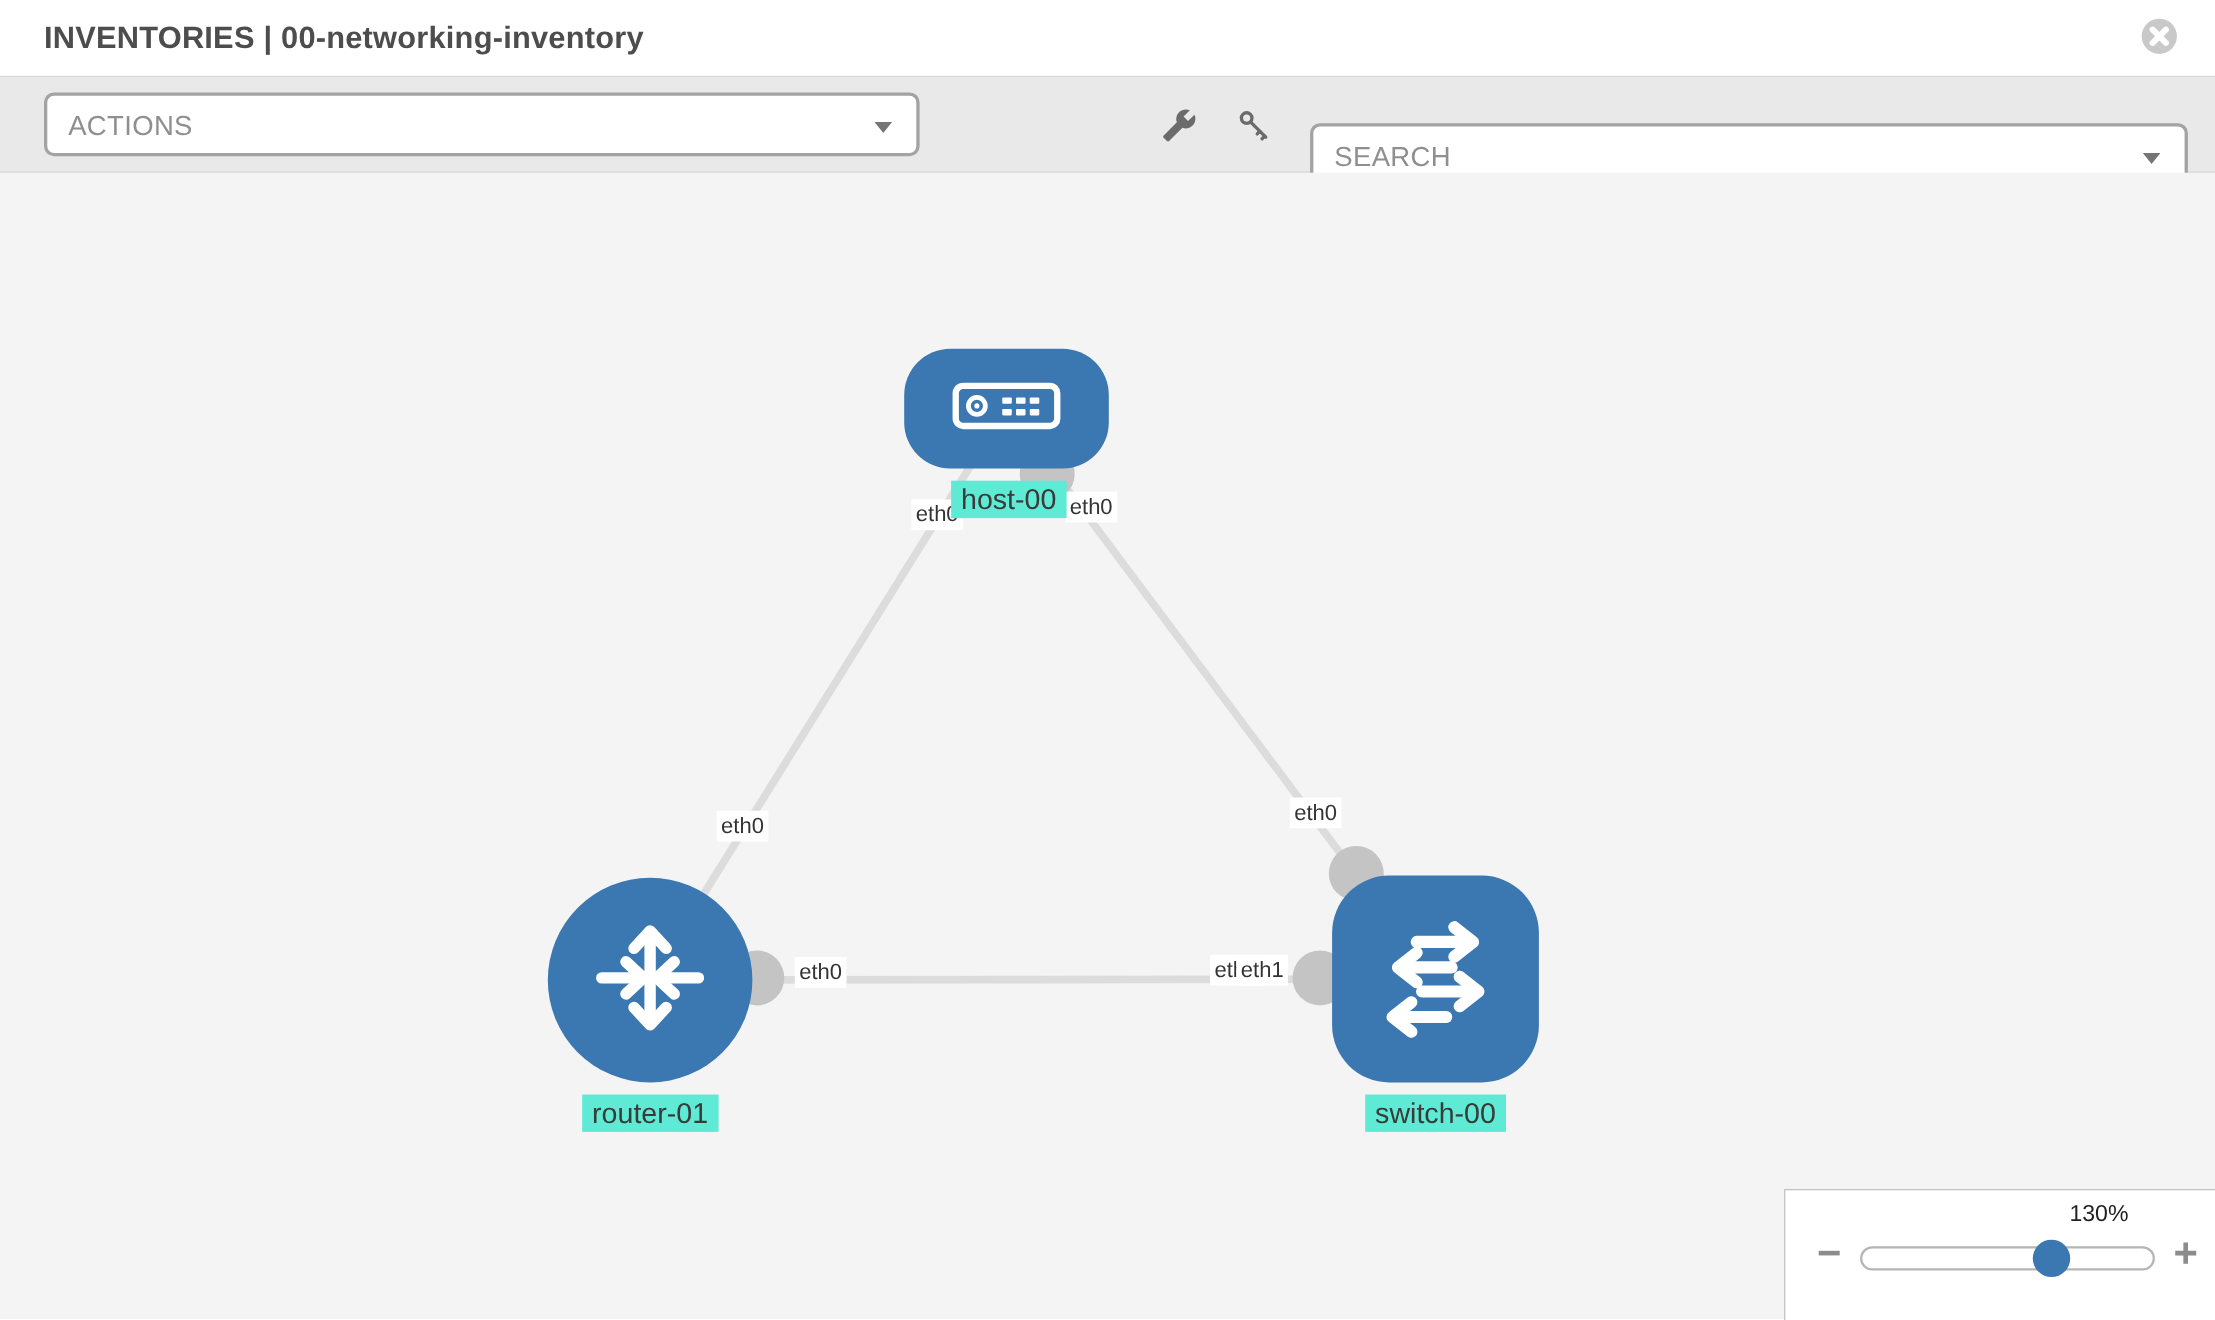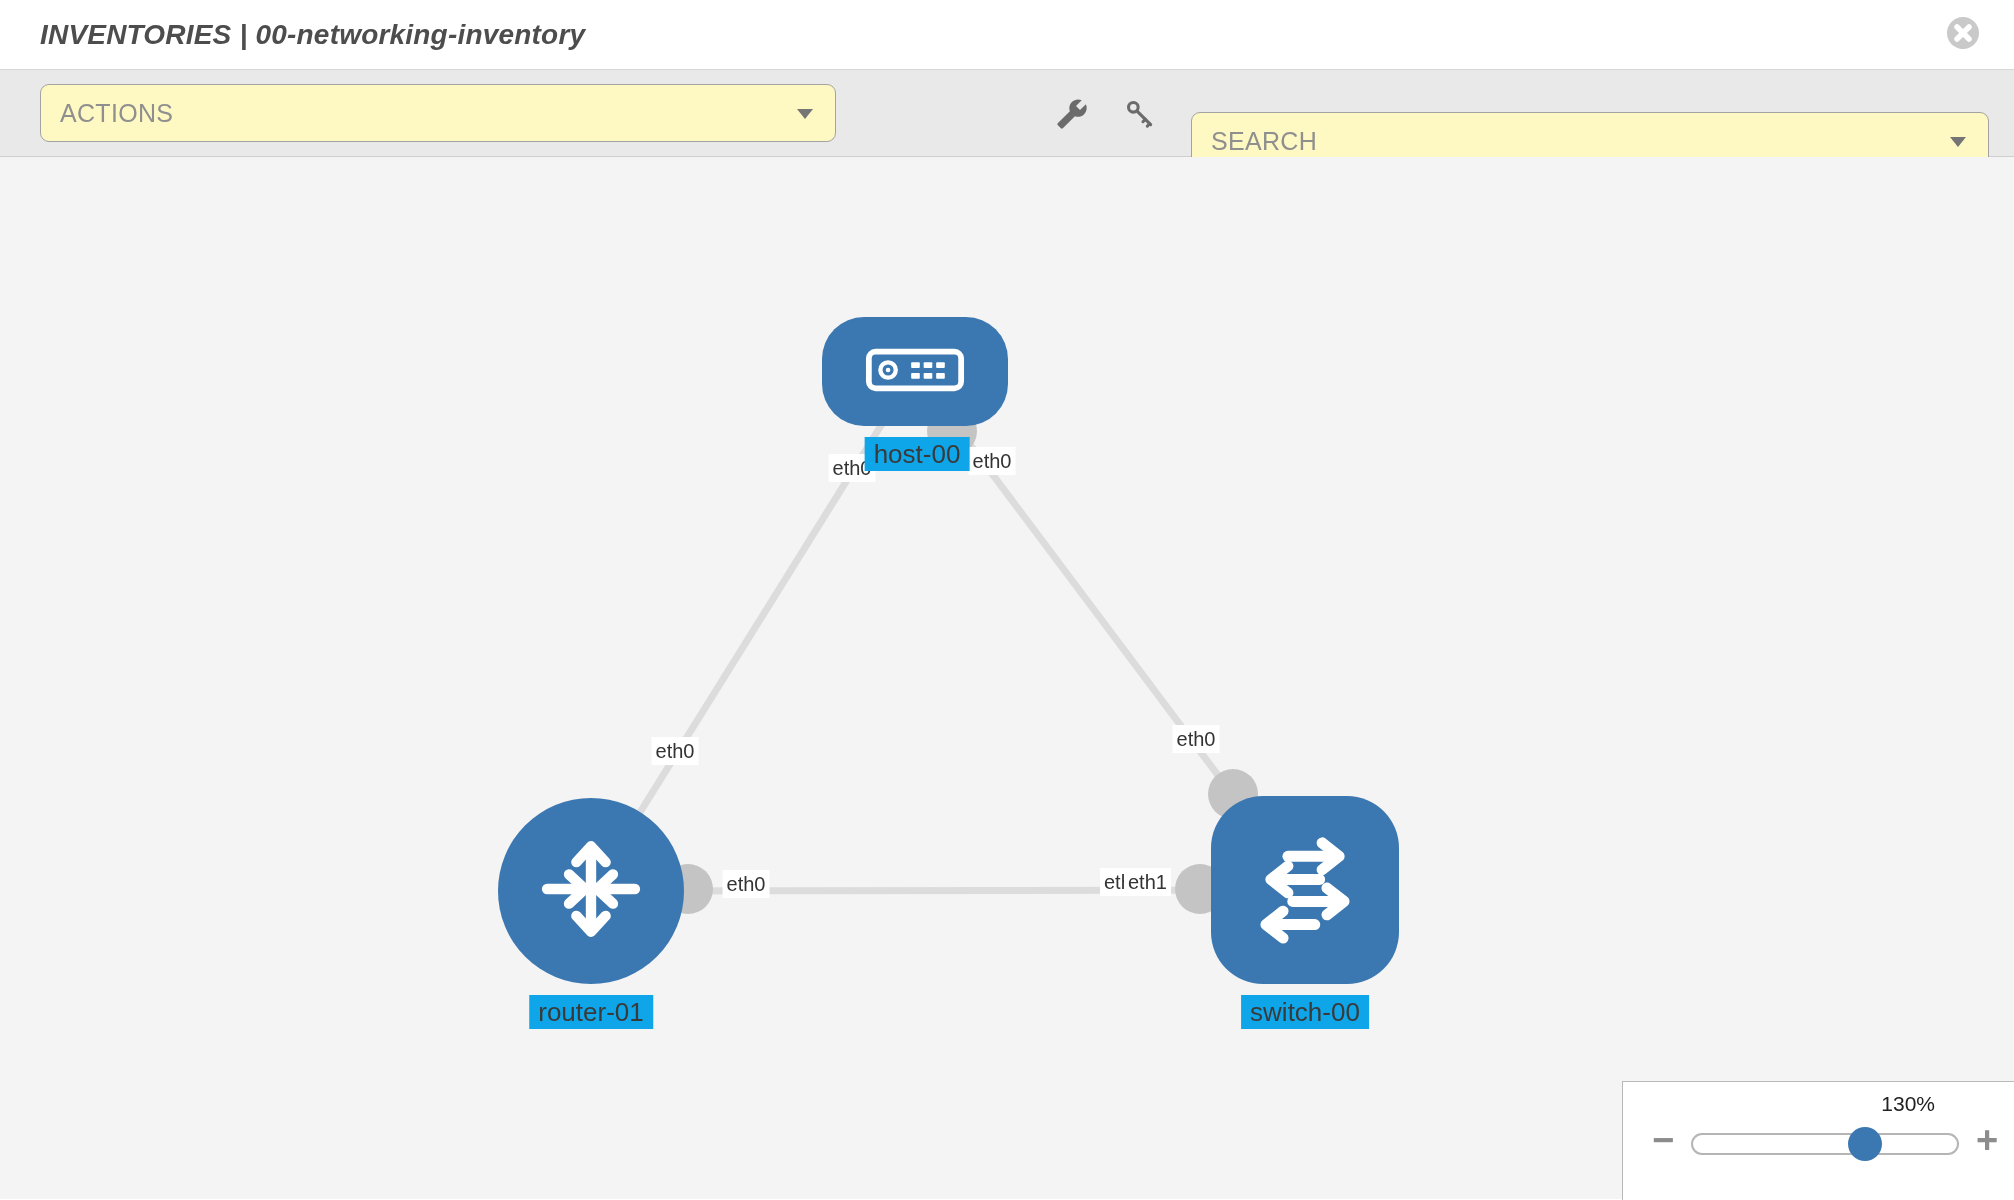--- a/index.html
+++ b/index.html
@@ -3,28 +3,28 @@
 <meta charset="utf-8">
 <style>
   * { margin:0; padding:0; box-sizing:border-box; }
   html,body { width:2014px; height:1200px; overflow:hidden; background:#fff;
     font-family:"Liberation Sans", sans-serif; }
 
   
   .header { position:relative; width:100%; height:70px; background:#fff;
     border-bottom:1px solid #d7d7d7; }
   .page-title { position:absolute; left:40px; top:0; height:70px; line-height:70px;
-    font-size:28px; font-weight:700; color:#4d4d4d; letter-spacing:.2px;font-style:italic; }
+    font-size:28px; font-weight:700; color:#4d4d4d; letter-spacing:.2px; }
   .close-btn { position:absolute; left:1946px; top:16px; width:34px; height:34px; cursor:pointer; }
 
   
   .toolbar { position:relative; width:100%; height:87px; background:#e9e9e9;
     border-bottom:1px solid #cfcfcf; }
-  .select { position:absolute; top:14px; height:58px; background:#fef9c3;
-    border:1px solid #a3a3a3; border-radius:9px; cursor:pointer; }
+  .select { position:absolute; top:14px; height:58px; background:#ffffff;
+    border:3px solid #a3a3a3; border-radius:9px; cursor:pointer; }
   .select .sel-label { position:absolute; left:19px; top:0; height:56px; line-height:56px;
     font-size:25px; color:#8f8f8f; letter-spacing:.3px; }
   .caret { position:absolute; right:22px; top:24px; width:0; height:0;
     border-left:8px solid transparent; border-right:8px solid transparent;
     border-top:10px solid #757575; }
   .actions-select { left:40px; width:796px; }
   .search-select { left:1191px; width:798px;margin-top:28px; }
   .tool { position:absolute; top:28px; width:32px; height:32px; cursor:pointer; }
   .tool-wrench { left:1056px; }
   .tool-key { left:1124px; }
@@ -32,21 +32,21 @@
   
   .canvas { position:relative; width:2014px; height:1042px; background:#f4f4f5; }
   .links-svg { position:absolute; left:0; top:0; z-index:1; }
   .port { position:absolute; width:50px; height:50px; border-radius:50%;
     background:#c4c4c4; z-index:2; }
   .node { position:absolute; z-index:3; display:flex; align-items:center;
     justify-content:center; cursor:pointer; }
   .chip { position:absolute; z-index:4; background:#fff; color:#333;
     font-size:20px; line-height:1; padding:4px 4px; white-space:nowrap; }
   .chip.centered { transform:translate(-50%,-50%); }
-  .node-label { position:absolute; z-index:6; background:#0ea5e9; color:#3a3a3a;
+  .node-label { position:absolute; z-index:6; background:#5eead4; color:#3a3a3a;
     font-size:26px; line-height:1; padding:4px 9px; transform:translate(-50%,-50%);
     white-space:nowrap; }
 
   
   .zoom-panel { position:absolute; left:1622px; top:924px; width:394px; height:122px;
     background:#fff; border:1px solid #b9b9b9; z-index:20; }
   .zoom-level { position:absolute; left:92px; top:10px; width:220px; text-align:right;
     font-size:21px; color:#222; }
   .zoom-minus, .zoom-plus { position:absolute; top:38px; width:36px; height:40px;
     font-size:38px; font-weight:700; color:#8c8c8c; text-align:center; line-height:40px;

